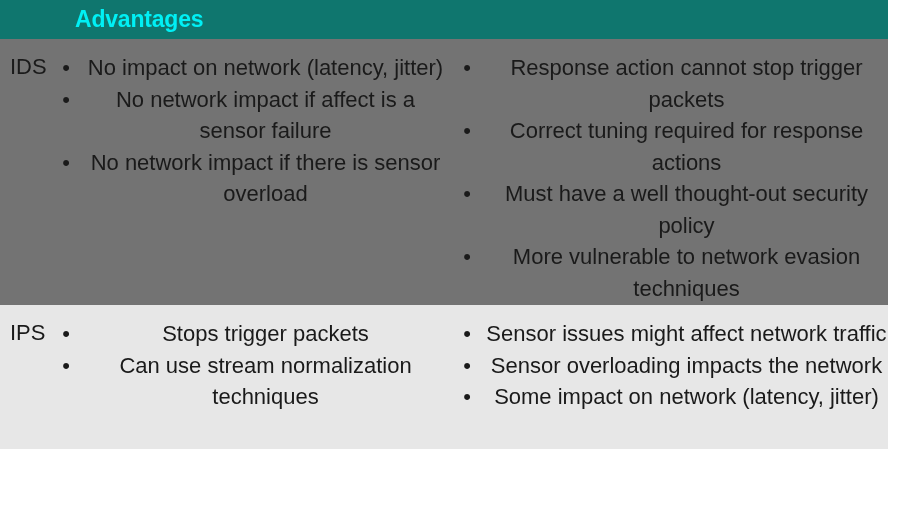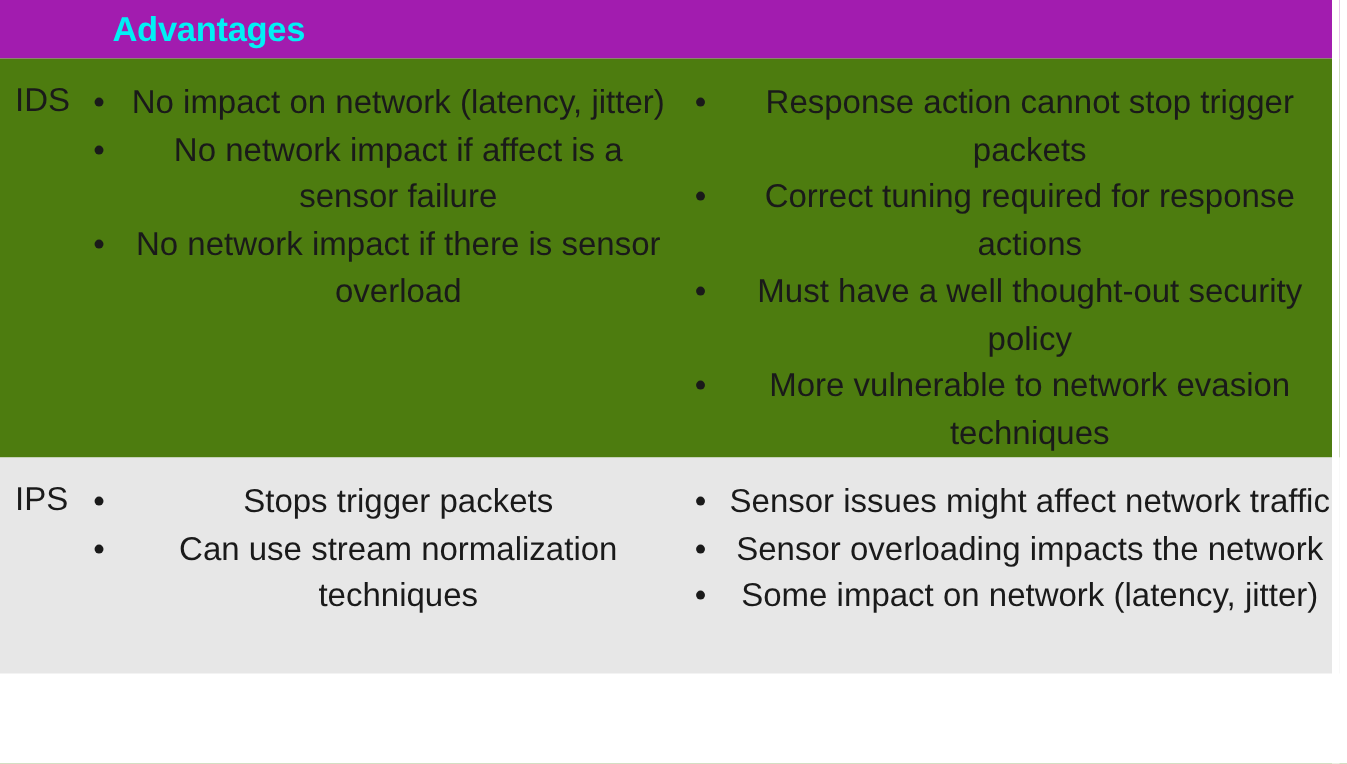--- a/index.html
+++ b/index.html
@@ -18,21 +18,21 @@
     position: relative;
     width: 893px;
     height: 505px;
     background: #ffffff;
   }
 
   
   .header-row {
     position: relative;
     height: 39px;
-    background: #a21caf;
+    background: #0f766e;
     width: 893px;
   }
   .header-cell {
     position: absolute;
     top: 0;
     height: 39px;
     line-height: 39px;
     color: #00f0f5;
     font-size: 23px;
     font-weight: bold;
@@ -43,21 +43,21 @@
   .header-dis  { left: 461px; }
 
   
   .body-row {
     position: relative;
     width: 893px;
     box-sizing: border-box;
   }
   .row-ids {
     height: 266px;
-    background: #4d7c0f;
+    background: #737373;
   }
   .row-ips {
     height: 144px;
     background: #e7e7e7;
   }
 
   .row-label {
     position: absolute;
     left: 10px;
     top: 15px;

